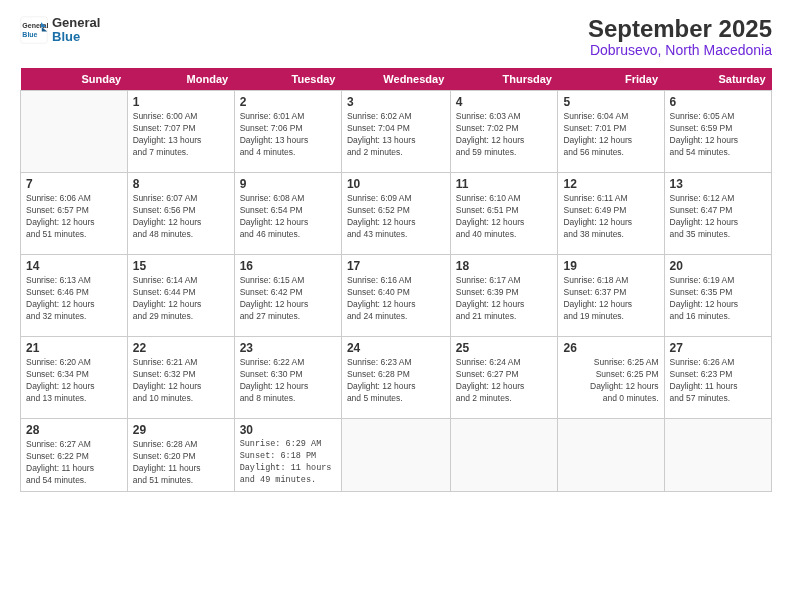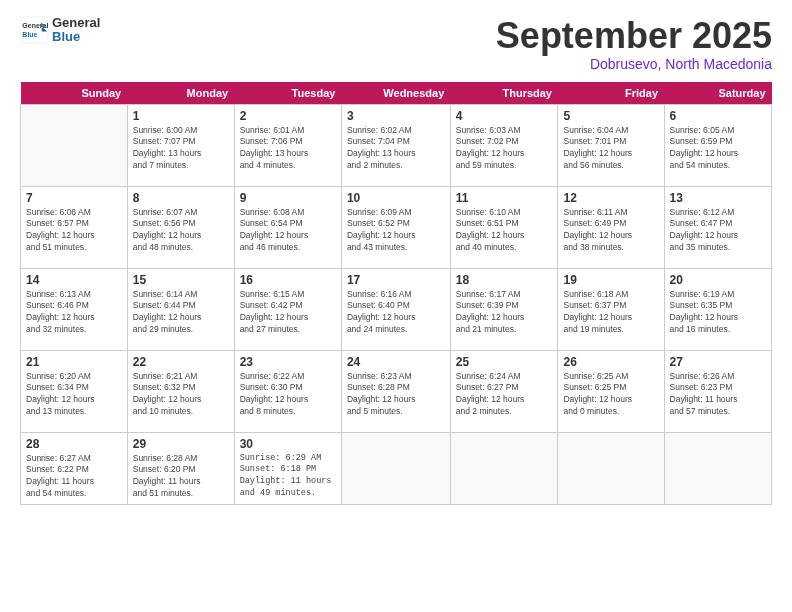--- a/index.html
+++ b/index.html
@@ -27,21 +27,21 @@
       gap: 4px;
     }
     .logo-icon {
       width: 28px;
       height: 28px;
     }
     .title-block {
       text-align: right;
     }
     .month-title {
-      font-size: 36px;
+      font-size: 24px;
       font-weight: bold;
       color: #333;
       line-height: 1.1;
     }
     .subtitle {
       font-size: 14px;
       color: #6d28d9;
     }
     table {
       width: 100%;
@@ -296,21 +296,21 @@
           </td>
           <td>
             <div class="date-num">25</div>
             <div class="cell-info" style="white-space: pre-line;">Sunrise: 6:24 AM
 Sunset: 6:27 PM
 Daylight: 12 hours
 and 2 minutes.</div>
           </td>
           <td>
             <div class="date-num">26</div>
-            <div class="cell-info" style="white-space: pre-line;">Sunrise: 6:25 AM
+            <div class="cell-info" style="white-space: pre-line; text-align: right;">Sunrise: 6:25 AM
 Sunset: 6:25 PM
 Daylight: 12 hours
 and 0 minutes.</div>
           </td>
           <td>
             <div class="date-num">27</div>
             <div class="cell-info" style="white-space: pre-line;">Sunrise: 6:26 AM
 Sunset: 6:23 PM
 Daylight: 11 hours
 and 57 minutes.</div>

